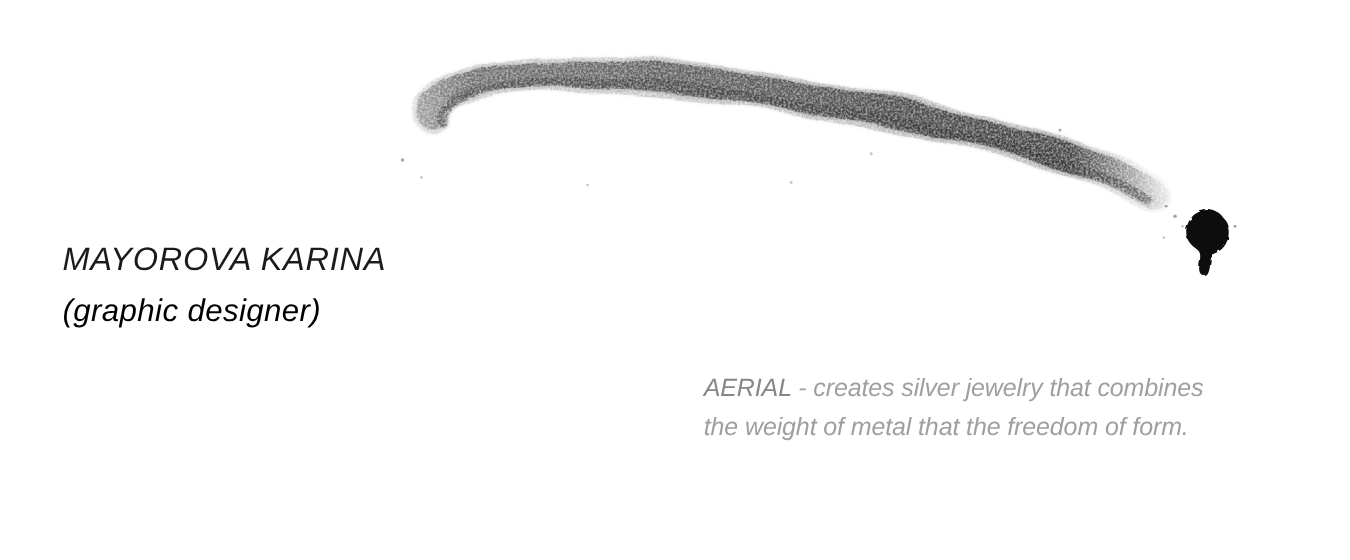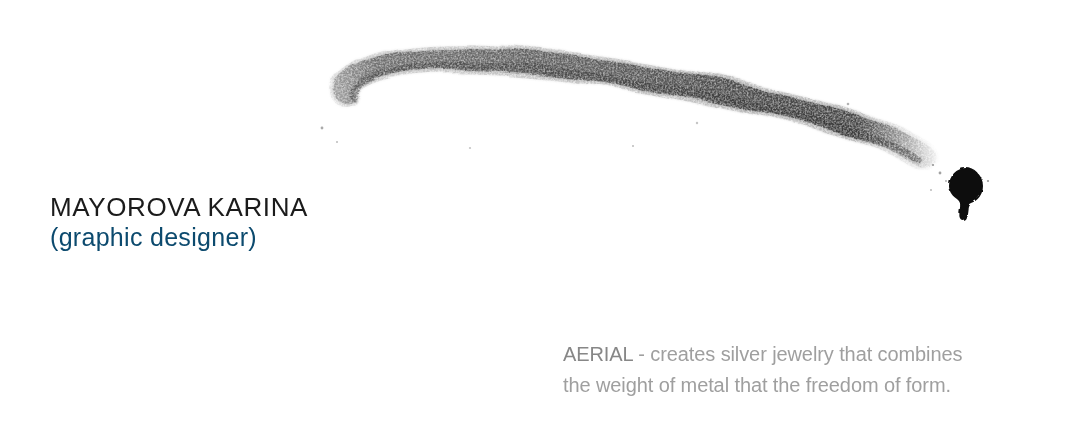--- a/index.html
+++ b/index.html
@@ -7,20 +7,21 @@
     padding: 0;
     background: #ffffff;
   }
   .canvas {
     position: relative;
     width: 1012px;
     height: 448px;
     background: #ffffff;
     overflow: hidden;
     font-family: "Liberation Sans", sans-serif;
+    font-style: italic;
   }
   .artwork-svg {
     position: absolute;
     left: 0;
     top: 0;
     width: 1080px;
     height: 448px;
     pointer-events: none;
   }
   .designer-block {
@@ -32,29 +33,30 @@
     font-size: 26px;
     line-height: 31px;
     letter-spacing: 0.6px;
     color: #1b1b1b;
     white-space: nowrap;
   }
   .designer-role {
     font-size: 25px;
     line-height: 29px;
     letter-spacing: 0.3px;
-    color: #0c4a6e;
+    color: #000000;
     white-space: nowrap;
+    margin-top: 12px;
   }
   .about-block {
     position: absolute;
     left: 563px;
   }
   .about-ru { top: 194px; }
-  .about-en { top: 296px; margin-top: 43px; }
+  .about-en { top: 296px; }
   .about-line {
     font-size: 20px;
     line-height: 31px;
     letter-spacing: -0.1px;
     white-space: nowrap;
   }
   .about-ru .about-line { color: #4e4e4e; }
   .about-ru .brand { color: #242424; }
   .about-en .about-line { color: #9f9f9f; }
   .about-en .brand { color: #878787; }

